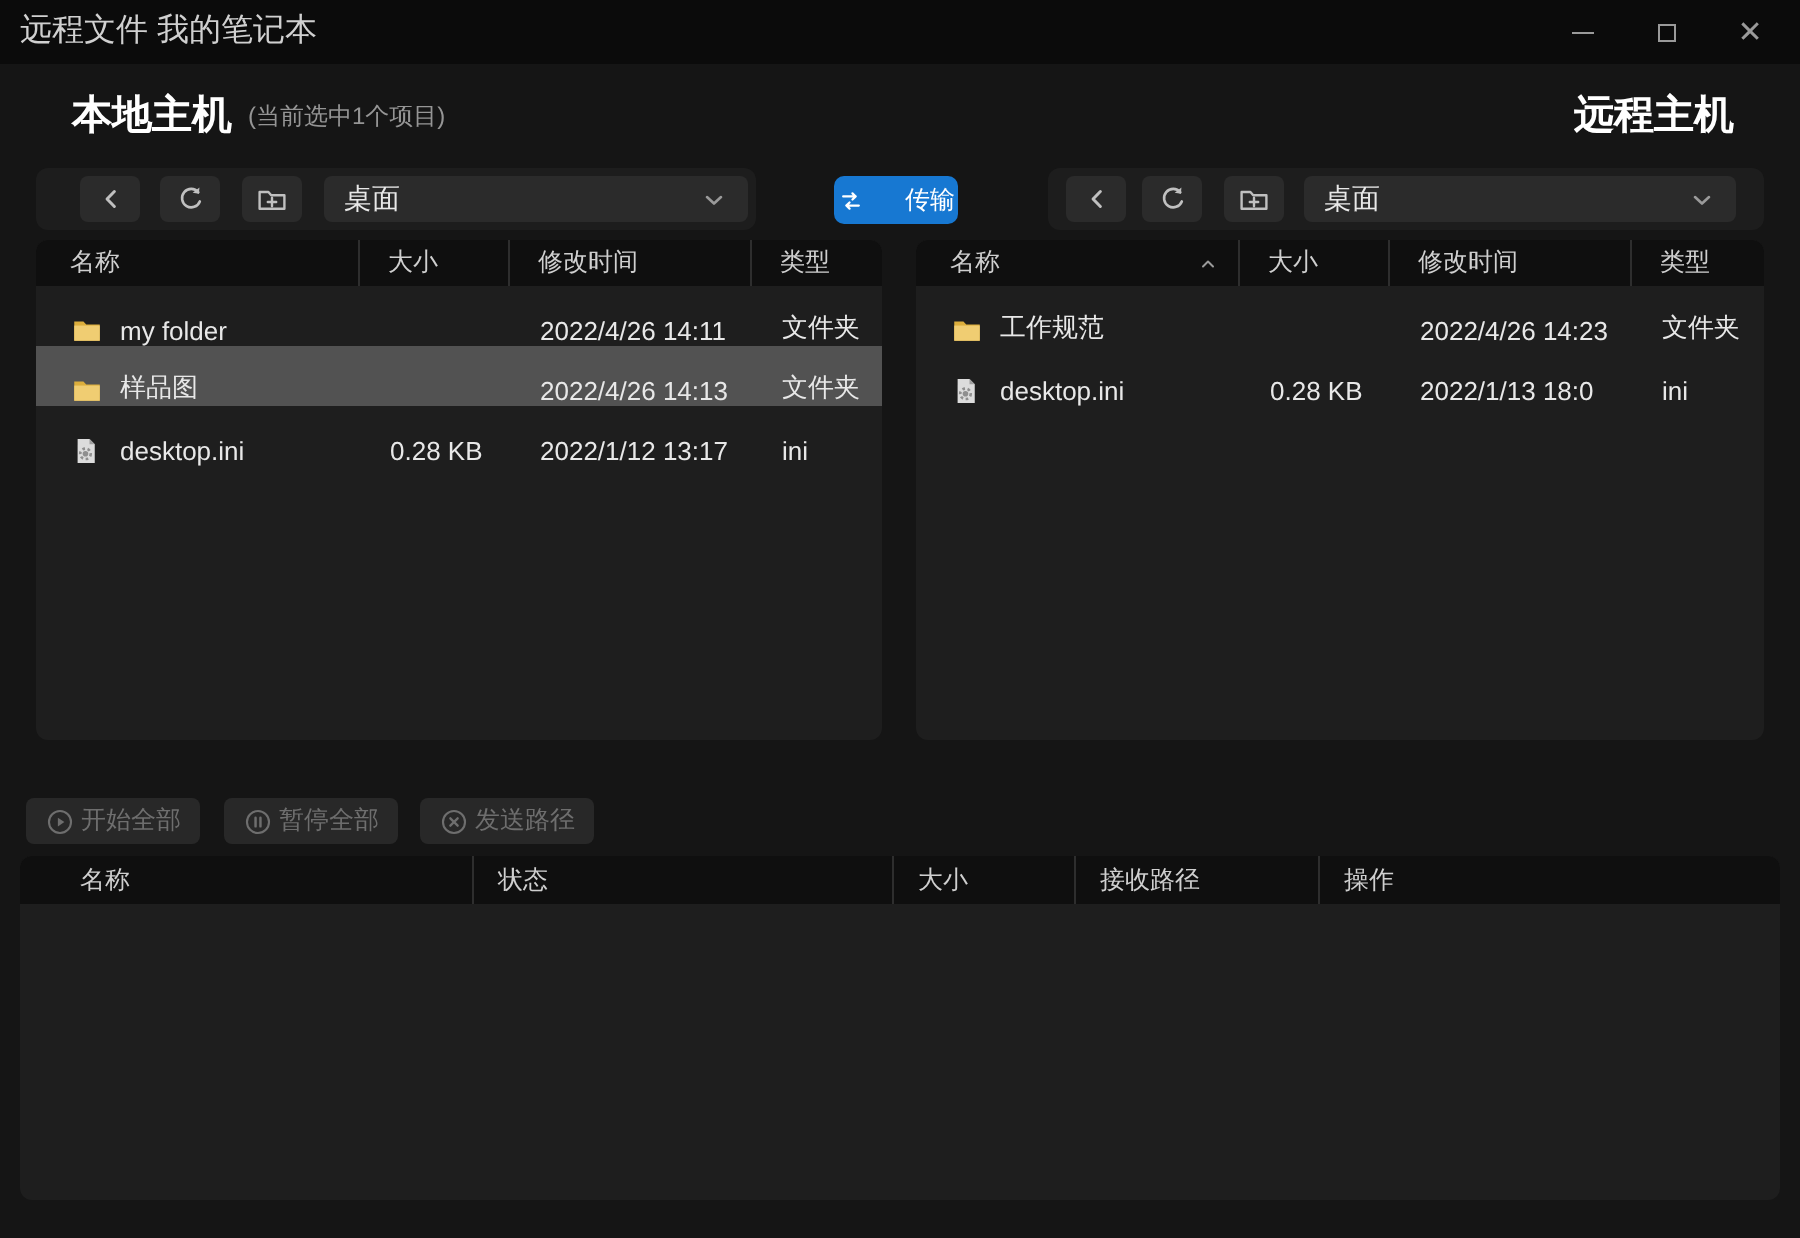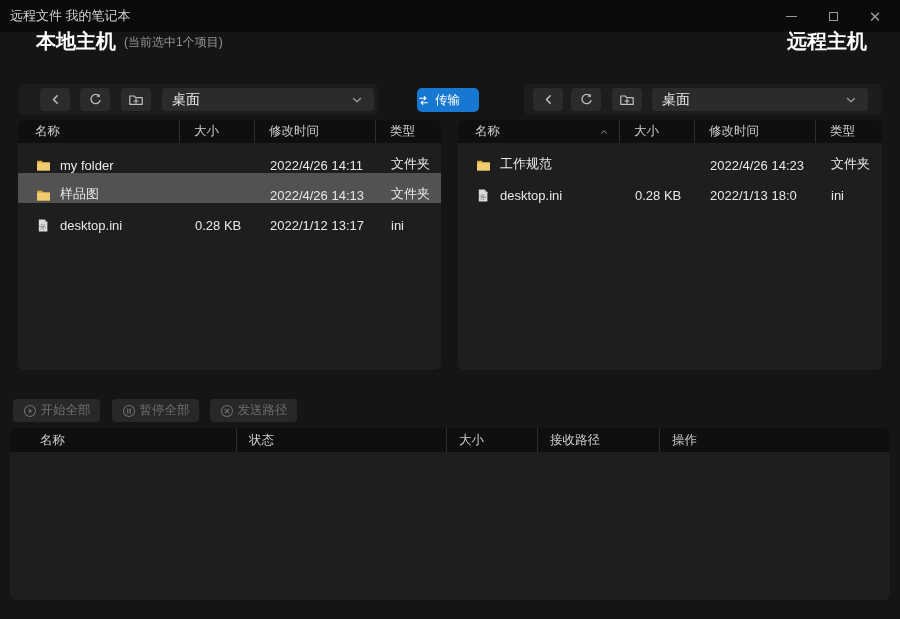--- a/index.html
+++ b/index.html
@@ -2,46 +2,46 @@
 <html><head>
 <meta charset="utf-8">
 <style>
   * { margin:0; padding:0; box-sizing:border-box; }
   html,body { width:900px; height:619px; }
   body { font-family:"Liberation Sans", sans-serif; background:#151515; color:#e6e6e6; overflow:hidden; }
   #window { position:relative; width:900px; height:619px; background:#151515; }
 
   
   .titlebar { position:absolute; left:0; top:0; width:900px; height:32px; background:#0b0b0b; }
-  .titlebar .title { position:absolute; left:10px; top:0; line-height:32px; font-size:13px; color:#d0d0d0; white-space:nowrap; }
+  .titlebar .title { position:absolute; left:10px; top:0; line-height:32px; font-size:16px; color:#d0d0d0; white-space:nowrap; }
   .winbtn { position:absolute; top:0; width:42px; height:32px; display:flex; align-items:center; justify-content:center; color:#9a9a9a; cursor:default; }
   .winbtn.min { right:88px; } .winbtn.max { right:46px; } .winbtn.close { right:4px; }
   .glyph-min { width:11px; height:0; border-top:1px solid #9a9a9a; }
   .glyph-max { width:9px; height:9px; border:1px solid #9a9a9a; }
   .glyph-close { font-size:15px; line-height:1; color:#9a9a9a; }
 
   
-  .panel-title { position:absolute; top:28px; font-size:20px; font-weight:bold; color:#fff; }
+  .panel-title { position:absolute; top:44px; font-size:20px; font-weight:bold; color:#fff; }
   .panel-title.local { left:36px; }
   .panel-title.remote { right:33px; }
   .sel-info { font-size:12px; font-weight:normal; color:#959595; margin-left:8px; vertical-align:2px; }
 
   
   .toolbar { position:absolute; top:84px; height:31px; background:#1d1d1d; border-radius:6px; }
   .toolbar.left { left:18px; width:360px; }
   .toolbar.right { left:524px; width:358px; }
   .tbtn { position:absolute; top:4px; width:30px; height:23px; background:#2b2b2b; border-radius:4px; display:flex; align-items:center; justify-content:center; }
   .dropdown { position:absolute; top:4px; height:23px; background:#2b2b2b; border-radius:4px; display:flex; align-items:center; font-size:14px; color:#e8e8e8; padding:0 10px; }
   .dropdown .dd-label { flex:1; }
   .toolbar.left .tbtn:nth-child(1){ left:22px; } .toolbar.left .tbtn:nth-child(2){ left:62px; } .toolbar.left .tbtn:nth-child(3){ left:103px; }
   .toolbar.left .dropdown { left:144px; width:212px; }
   .toolbar.right .tbtn:nth-child(1){ left:9px; } .toolbar.right .tbtn:nth-child(2){ left:47px; } .toolbar.right .tbtn:nth-child(3){ left:88px; }
   .toolbar.right .dropdown { left:128px; width:216px; }
 
-  .transfer-btn { position:absolute; left:417px; top:88px; width:62px; height:24px; background:#1778d2; border-radius:5px; display:flex; align-items:center; gap:5px; font-size:12.5px; color:#fff; }
+  .transfer-btn { position:absolute; left:417px; top:88px; width:62px; height:24px; background:#1778d2; border-radius:5px; display:flex; align-items:center; justify-content:center; gap:21px; font-size:12.5px; color:#fff; }
 
   
   .fpanel { position:absolute; top:120px; height:250px; background:#1e1e1e; border-radius:6px; overflow:hidden; }
   .fpanel.local { left:18px; width:423px; }
   .fpanel.remote { left:458px; width:424px; }
   .fhead { display:grid; grid-template-columns:162px 75px 121px 1fr; height:23px; background:#0f0f0f; font-size:12.5px; color:#cfcfcf; }
   .fhead .hcell { display:flex; align-items:center; padding-left:14px; border-right:1px solid #2e2e2e; }
   .fhead .hcell:first-child { padding-left:17px; }
   .fhead .hcell:last-child { border-right:none; }
   .fhead .sort { margin-left:auto; margin-right:10px; display:flex; align-items:center; }

